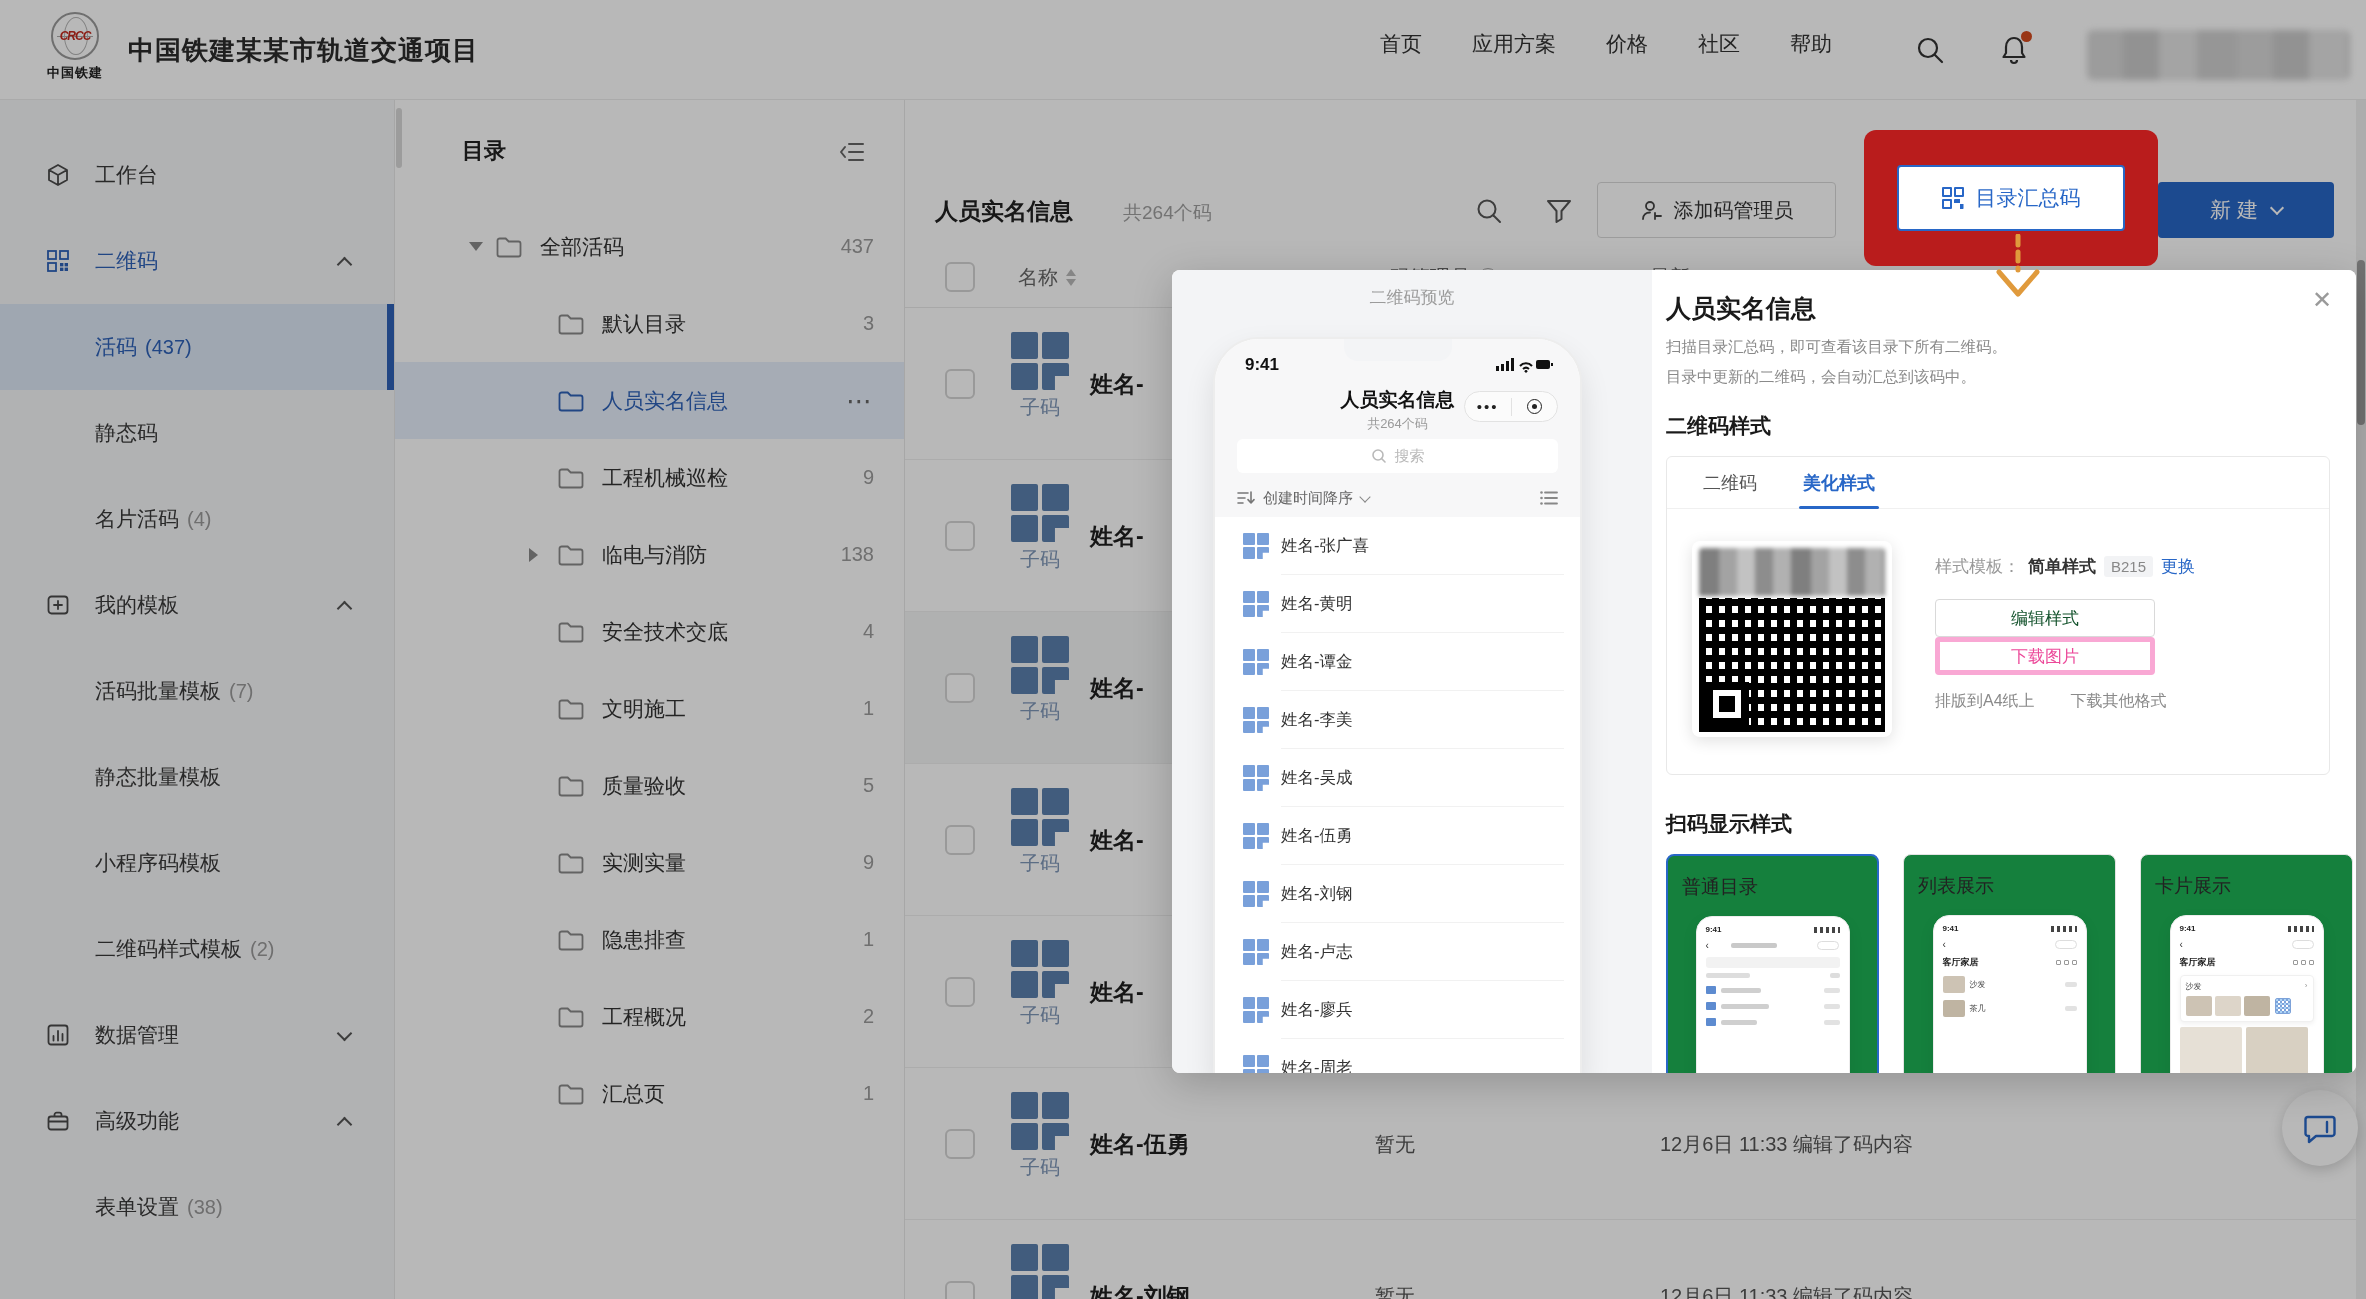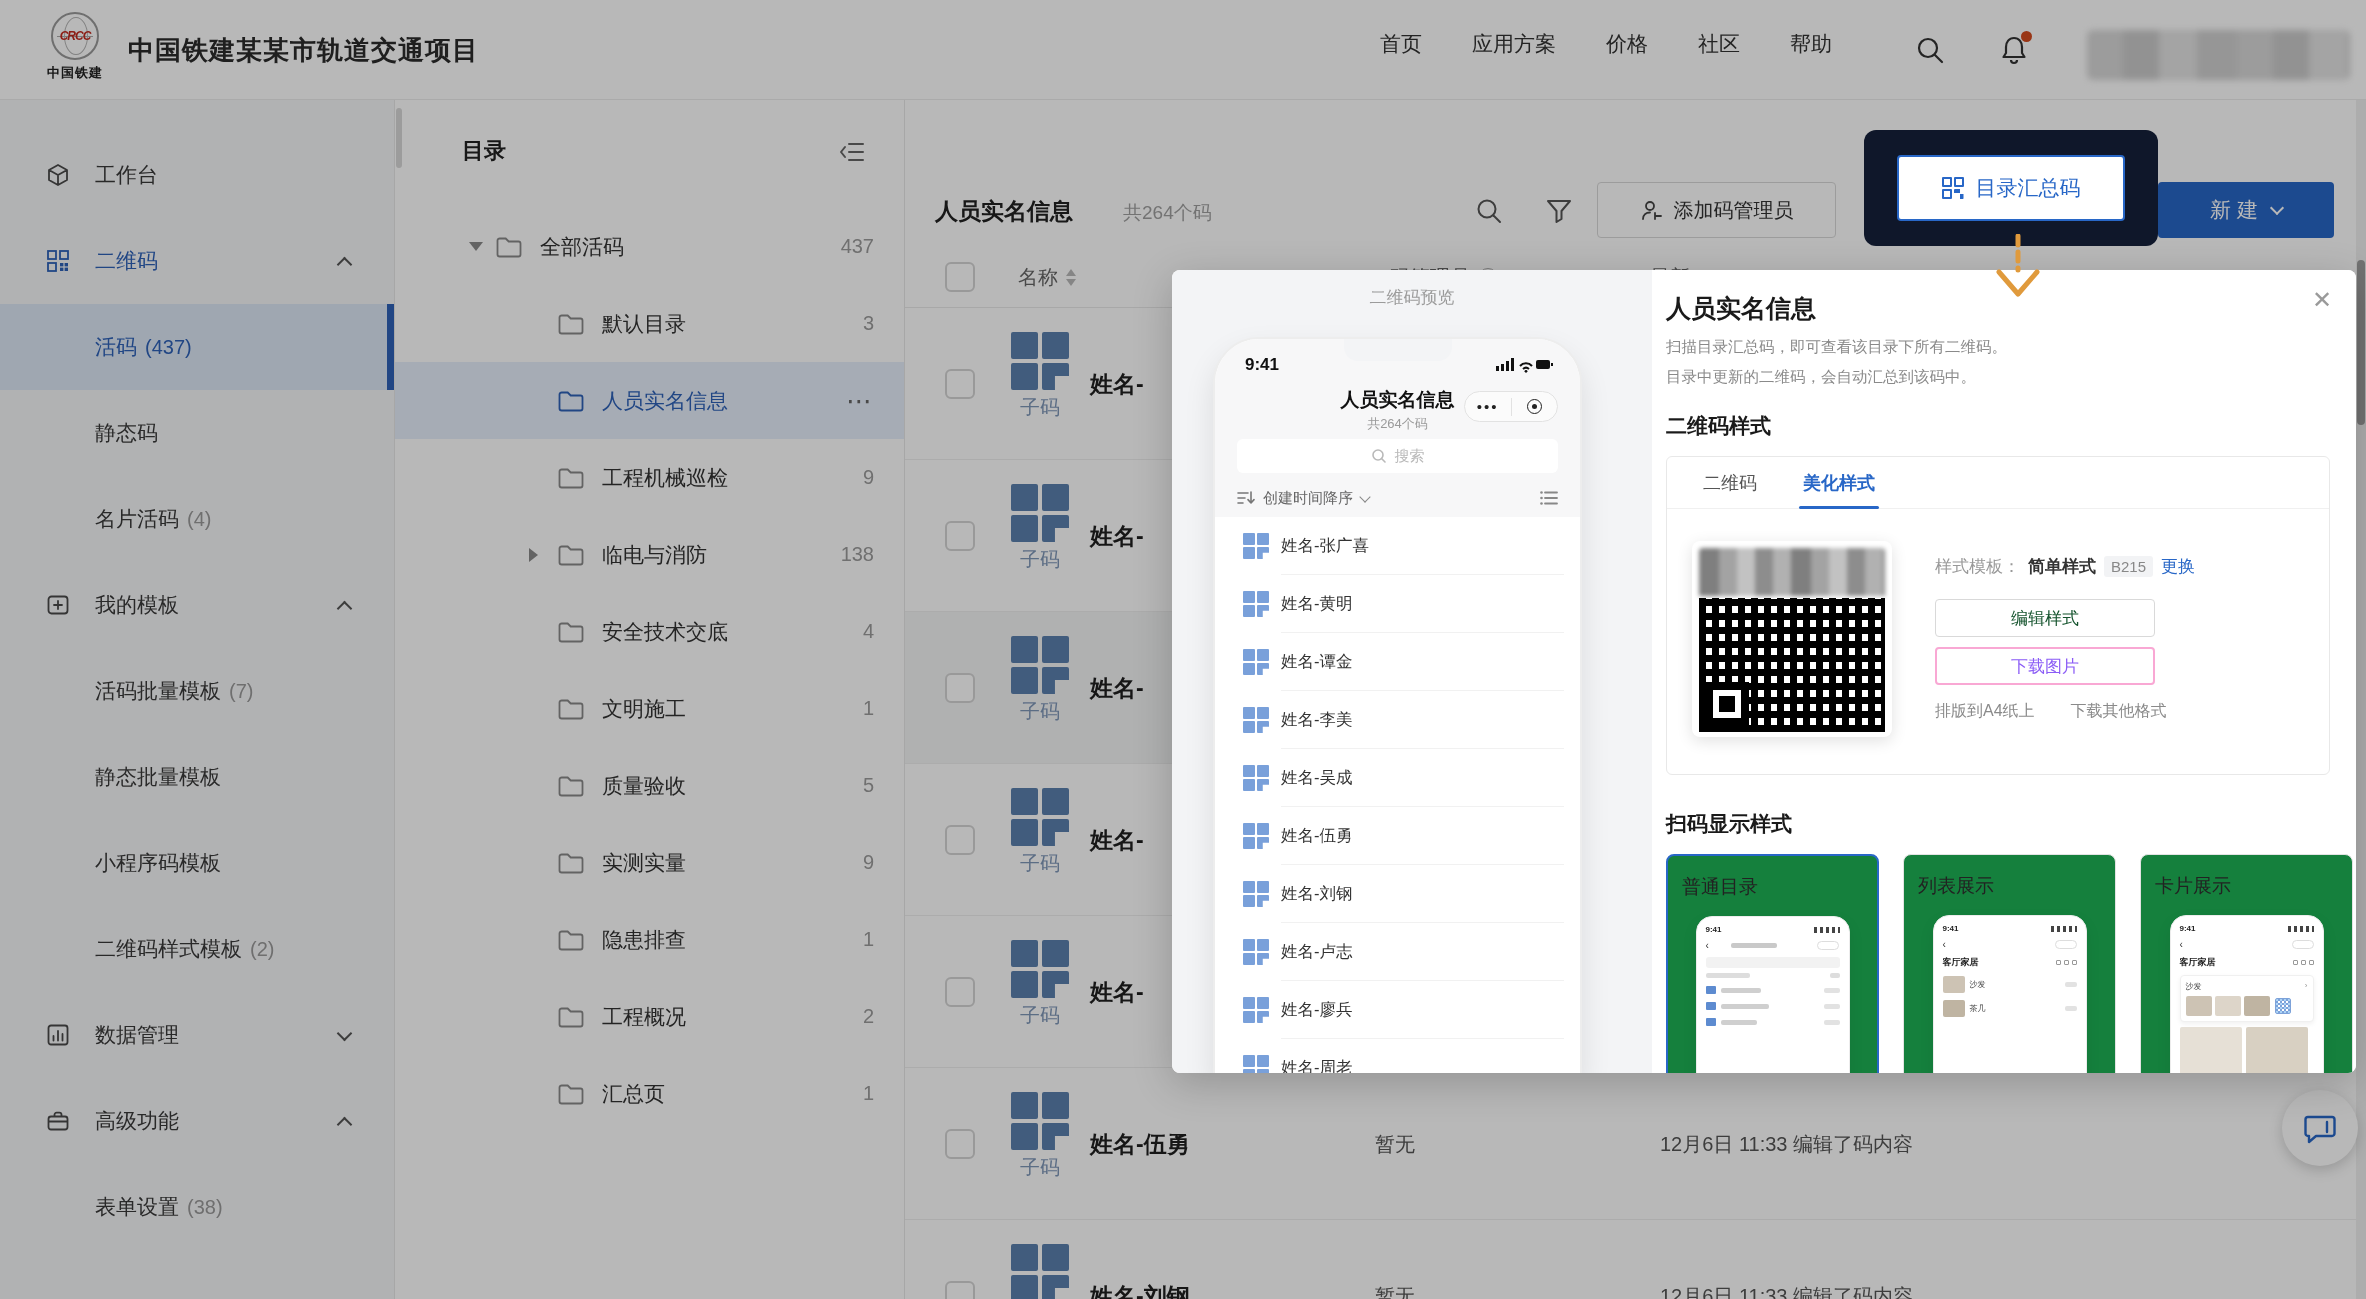--- a/index.html
+++ b/index.html
@@ -159,21 +159,21 @@
   .finder{position:absolute;left:6px;bottom:6px;width:44px;height:44px;background:#fff;border:8px solid #000;}
   .finder::after{content:"";position:absolute;left:6px;top:6px;width:16px;height:16px;background:#000;}
   .qrmeta{position:absolute;left:268px;top:98px;width:220px;}
   .style-row{display:flex;align-items:center;gap:8px;font-size:17px;white-space:nowrap;}
   .style-lab{color:#999;}
   .style-name{color:#333;font-weight:bold;}
   .style-code{background:#f2f3f5;color:#888;font-size:15px;padding:2px 7px;border-radius:3px;}
   .style-change{color:#2867c7;cursor:pointer;}
   .m-btn{height:38px;border-radius:4px;display:flex;align-items:center;justify-content:center;font-size:17px;cursor:pointer;background:#fff;}
   .m-btn.gray{border:1px solid #d9d9d9;color:#14532d;margin-top:21px;}
-  .m-btn.blue{border:2px solid #f9a8d4;color:#8b5cf6;margin-top:10px;}
+  .m-btn.blue{border:5px solid #f9a8d4;color:#ec4899;}
   .m-links{display:flex;gap:36px;margin-top:16px;font-size:16px;color:#8a8a8a;white-space:nowrap;}
   .m-sec2{position:absolute;left:14px;top:540px;font-size:21px;font-weight:bold;color:#1a1a1a;}
   .cards-row{position:absolute;left:14px;top:584px;display:flex;gap:24px;}
   .scard{width:213px;height:270px;border:1px solid #e3e3e3;border-radius:8px;padding:18px 14px;background:#15803d;cursor:pointer;}
   .scard.sel{border:2px solid #2867c7;}
   .scard-title{font-size:19px;color:#222;}
   .mphone{width:154px;margin:16px auto 0;background:#fff;border:1px solid #ececec;border-radius:16px 16px 0 0;
     box-shadow:0 6px 16px rgba(0,0,0,.07);padding:8px 9px;height:190px;overflow:hidden;}
   .mp-status{display:flex;justify-content:space-between;align-items:center;}
   .mp-time{font-size:8px;font-weight:bold;color:#222;}
@@ -193,21 +193,21 @@
   .mp-icons i{width:5px;height:5px;border:1px solid #999;border-radius:1px;}
   .thumb{border-radius:2px;}
   .mp-item{display:flex;align-items:center;gap:5px;margin-top:7px;}
   .mp-card{background:#fff;border:1px solid #f0f0f0;border-radius:4px;box-shadow:0 2px 5px rgba(0,0,0,.06);padding:5px;margin-top:6px;}
   .mp-thumbrow{display:flex;gap:3px;margin-top:4px;align-items:center;}
   .mp-qrbadge{width:16px;height:16px;border:1px solid #5d8bd0;border-radius:2px;margin-left:2px;
     background:repeating-linear-gradient(0deg,#5d8bd0 0 2px,transparent 2px 4px),repeating-linear-gradient(90deg,#5d8bd0 0 2px,transparent 2px 4px);background-blend-mode:screen;opacity:.8;}
   .mp-photos{display:flex;gap:4px;margin-top:5px;}
 
   
-  .spotlight{position:absolute;left:1864px;top:130px;width:294px;height:116px;background:#0f172a;border-radius:12px;z-index:60;
+  .spotlight{position:absolute;left:1864px;top:130px;width:294px;height:136px;background:#b91c1c;border-radius:12px;z-index:60;
     display:flex;align-items:center;justify-content:center;}
   .spot-btn{width:228px;height:66px;border:2px solid #2867c7;border-radius:4px;background:#fff;color:#2867c7;
     display:flex;align-items:center;justify-content:center;gap:12px;font-size:21px;cursor:pointer;}
   .spot-qr{width:22px;height:22px;display:grid;grid-template-columns:1fr 1fr;grid-template-rows:1fr 1fr;gap:2px;}
   .spot-qr span{border:2px solid #2867c7;border-radius:1px;}
   .spot-qr span:nth-child(4){border:none;background:
       linear-gradient(#2867c7 0 0) 0 0/60% 40% no-repeat,
       linear-gradient(#2867c7 0 0) 100% 100%/35% 55% no-repeat;}
   .guide-arrow{position:absolute;left:1988px;top:234px;z-index:70;}
 

